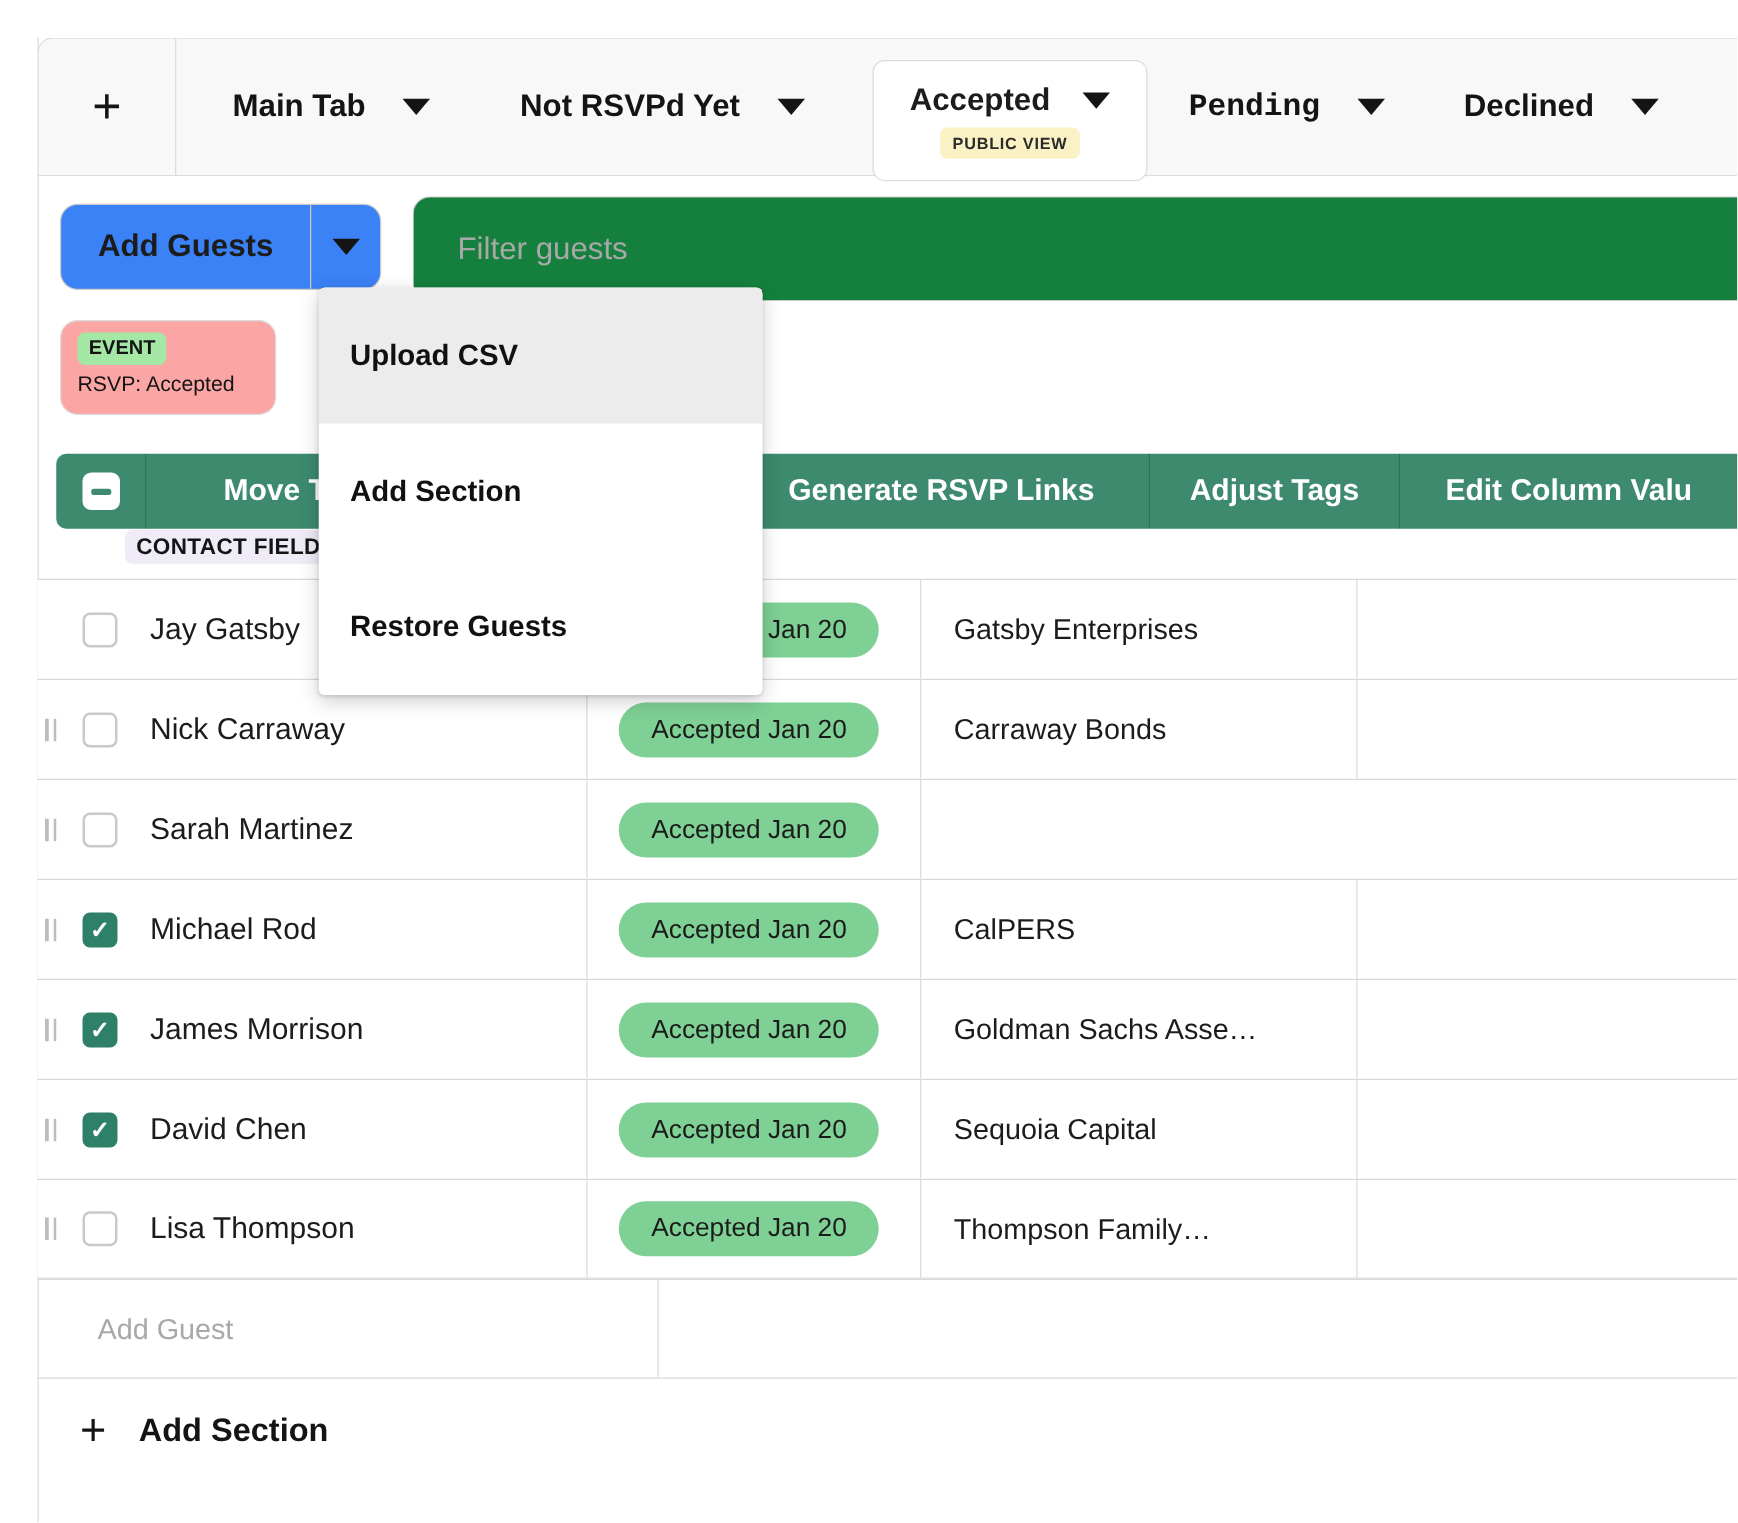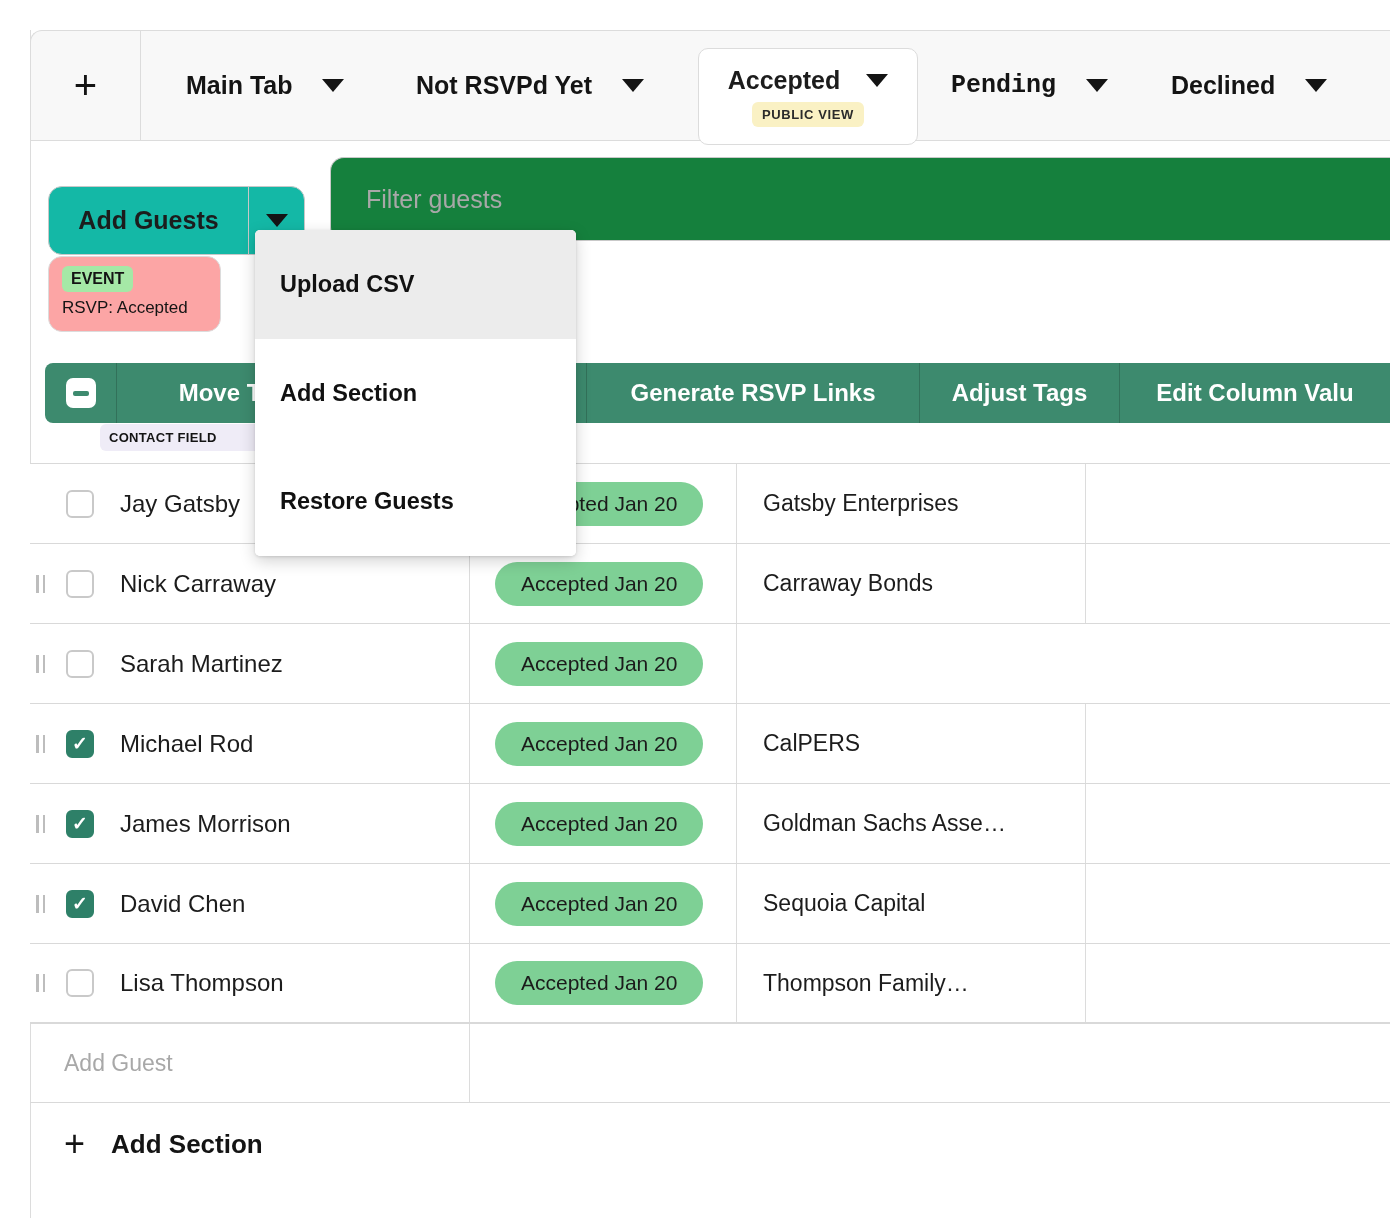--- a/index.html
+++ b/index.html
@@ -26,21 +26,21 @@
   .tab-declined { left:1140px; }
   .tab-active-box { position:absolute; left:667px; top:17px; width:220px; height:97px;
     background:#ffffff; border:1px solid #dcdcdc; border-radius:10px; z-index:5;
     display:flex; flex-direction:column; align-items:center; justify-content:center; gap:7px; cursor:pointer; }
   .tab-active-row { display:flex; align-items:center; gap:26px; font-weight:bold; font-size:25px; }
   .public-badge { background:#faf1c4; color:#2b2b2b; font-weight:bold; font-size:13px;
     letter-spacing:0.6px; padding:5px 10px; border-radius:6px; }
 
   
   .add-guests-btn { position:absolute; left:48px; top:163px; width:257px; height:69px;
-    background:#14b8a6; border:1.5px solid #c8c8c8; border-radius:14px; display:flex; z-index:4;margin-top:23px; }
+    background:#3b82f6; border:1.5px solid #c8c8c8; border-radius:14px; display:flex; z-index:4; }
   .add-guests-label { flex:1; display:flex; align-items:center; justify-content:center;
     font-weight:bold; font-size:25px; cursor:pointer; }
   .add-guests-caret { width:56px; border-left:1.5px solid #c8c8c8; display:flex;
     align-items:center; justify-content:center; cursor:pointer; }
   .filter-input { position:absolute; left:330px; top:157px; width:1060px; height:84px;
     border:1.5px solid #c9c9c9; border-right:none; border-radius:14px 0 0 14px;
     padding-left:35px; font-size:25px; color:#1c1c1c; outline:none;
     font-family:"Liberation Sans", sans-serif; background:#15803d; }
   .filter-input::placeholder { color:#a8a8a8; }
 
@@ -62,24 +62,24 @@
   .ab-partial { width:250px; justify-content:flex-end; padding-right:14px; }
   .ab-generate { width:333px; }
   .ab-adjust { width:200px; }
   .ab-edit { flex:1; border-right:none; }
   .indet-box { width:30px; height:30px; background:#ffffff; border-radius:7px;
     display:flex; align-items:center; justify-content:center; }
   .indet-box .bar { width:16px; height:5px; background:#3d8a6e; border-radius:2px; }
 
   .col-header-pill { position:absolute; left:100px; top:424px; height:27px; width:172px;
     background:#efecf7; border-radius:6px; display:flex; align-items:center; padding-left:9px;
-    font-weight:bold; font-size:13px; letter-spacing:0.3px; color:#141414; white-space:nowrap; overflow:hidden; z-index:2; }
-
-  
-  .dropdown { position:absolute; left:255px; top:230px; width:321px; height:326px;
+    font-weight:bold; font-size:18px; letter-spacing:0.3px; color:#141414; white-space:nowrap; overflow:hidden; z-index:2; }
+
+  
+  .dropdown { position:absolute; left:255px; top:230px; width:355px; height:326px;
     background:#ffffff; border-radius:5px; box-shadow:0 5px 16px rgba(0,0,0,0.18), 0 1px 3px rgba(0,0,0,0.12);
     z-index:60; display:flex; flex-direction:column; overflow:hidden; }
   .menu-item { flex:1; display:flex; align-items:center; padding-left:25px;
     font-weight:bold; font-size:23.5px; color:#111111; cursor:pointer; background:#ffffff; }
   .menu-item.hl { background:#ececec; }
 
   
   .gtable { position:absolute; left:30px; top:463px; width:1360px; }
   .grow { display:flex; height:80px; border-top:1px solid #d9d9d9; position:relative; background:#ffffff; }
   .grow:last-child { border-bottom:1px solid #d9d9d9; }
@@ -92,22 +92,22 @@
   .drag-handle { position:absolute; left:6px; top:50%; transform:translateY(-50%);
     display:flex; gap:4px; cursor:grab; }
   .drag-handle i { display:block; width:2.5px; height:18px; background:#bdbdbd; }
   .gcheck { position:absolute; left:36px; top:50%; transform:translateY(-50%);
     width:28px; height:28px; border:2px solid #c9c9c9; border-radius:6px; background:#ffffff; cursor:pointer; }
   .gcheck.checked { border-color:#2e8068; background:#2e8068; color:#ffffff;
     display:flex; align-items:center; justify-content:center; font-size:19px; font-weight:bold; }
   .rsvp-pill { display:inline-flex; align-items:center; background:#7ed095; color:#1b1b1b;
     font-size:21px; padding:10px 26px; border-radius:999px; white-space:nowrap; }
   .addguest-row { display:flex; height:80px; border-top:1px solid #d9d9d9; border-bottom:1px solid #d9d9d9; }
-  .addguest-row .c1g { width:440px; border-right:1px solid #dcdcdc; display:flex; align-items:center;
-    padding-left:34px; font-size:23px; color:#a8a8a8; cursor:text; }
+  .addguest-row .c1g { width:497px; border-right:1px solid #dcdcdc; display:flex; align-items:center;
+    padding-left:48px; font-size:23px; color:#a8a8a8; cursor:text; }
 
   
   .add-section { position:absolute; left:30px; top:1103px; width:1360px; height:82px;
     display:flex; align-items:center; padding-left:34px; gap:26px; cursor:pointer; }
   .add-section .plus { font-size:36px; font-weight:400; color:#141414; line-height:1; }
   .add-section .lbl { font-weight:bold; font-size:26px; color:#141414; }
 </style>
 </head>
 <body>
 

